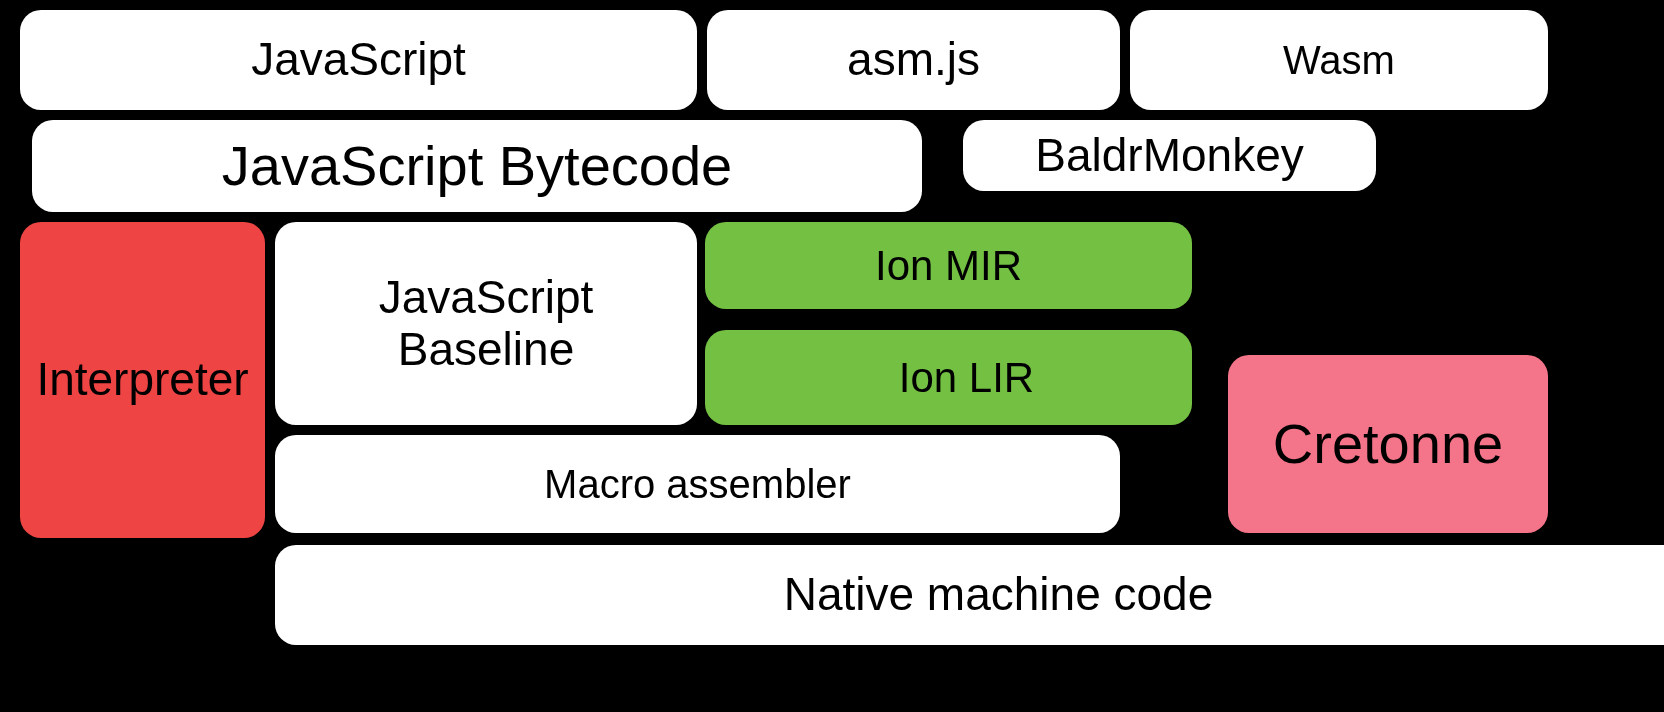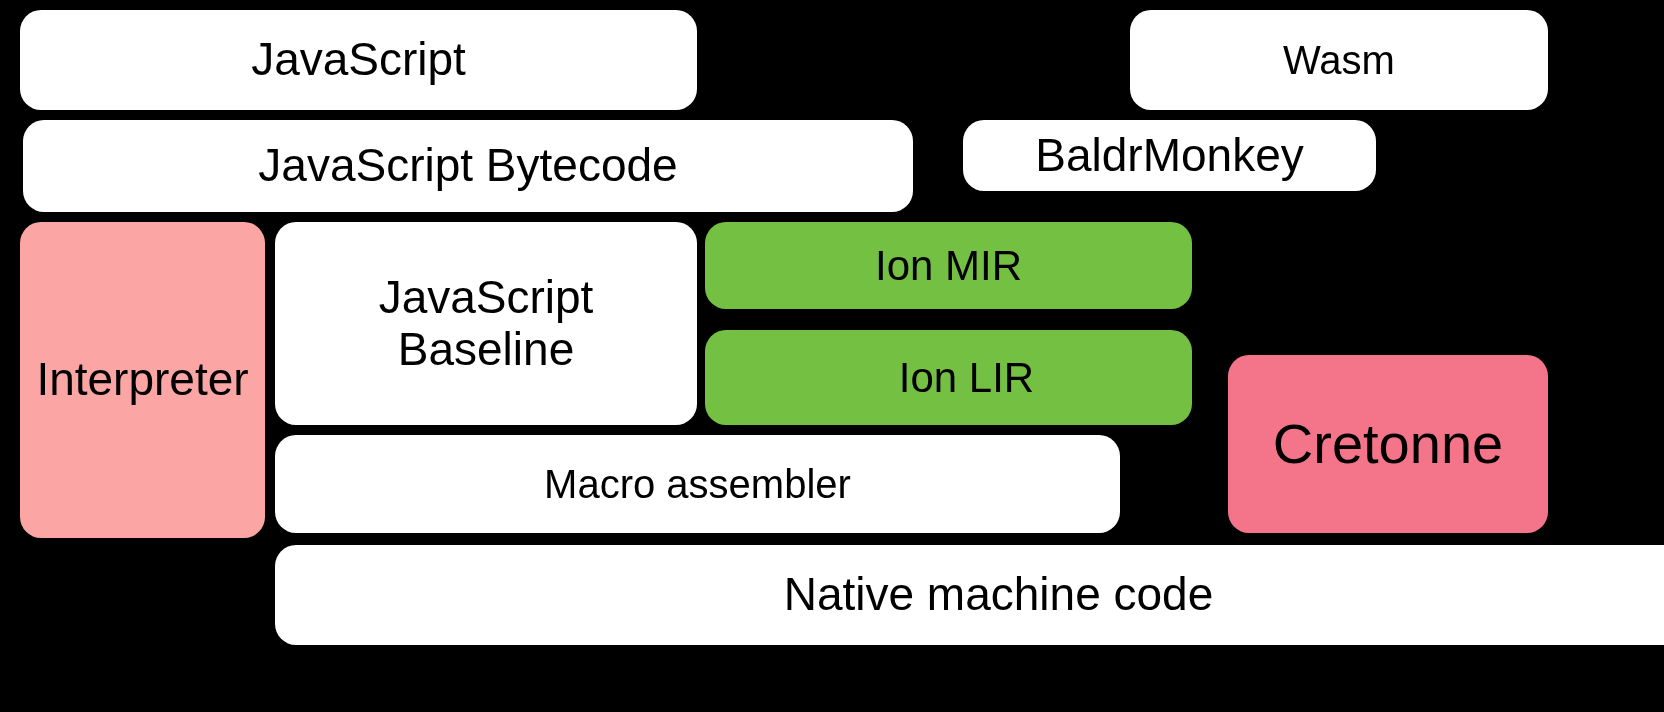--- a/index.html
+++ b/index.html
@@ -24,52 +24,53 @@
     justify-content: center;
     text-align: center;
     color: #000000;
     line-height: 1.12;
     white-space: pre-line;
     font-weight: 400;
     letter-spacing: 0px;
     user-select: none;
   }
   .fill-white { background: #ffffff; }
-  .fill-gray  { background: #fca5a5; }
+  .fill-gray  { background: #ef4444; }
   .fill-green { background: #73c councils; }
   .fill-green { background: #74c043; }
   .fill-pink  { background: #f47589; }
 
   
   #n-javascript      { left: 20px;   top: 10px;  width: 677px; height: 100px; font-size: 46px; }
   #n-asmjs           { left: 707px;  top: 10px;  width: 413px; height: 100px; font-size: 46px; }
   #n-wasm            { left: 1130px; top: 10px;  width: 418px; height: 100px; font-size: 40px; }
 
   
-  #n-js-bytecode     { left: 23px;   top: 120px; width: 890px; height: 92px;  font-size: 46px; }
+  #n-js-bytecode     { left: 32px;   top: 120px; width: 890px; height: 92px;  font-size: 56px; }
   #n-baldrmonkey     { left: 920px;  top: 120px; width: 413px; height: 71px;  font-size: 46px; margin-left: 43px; }
 
   
   #n-interpreter     { left: 20px;   top: 222px; width: 245px; height: 316px; font-size: 46px; }
   #n-js-baseline     { left: 275px;  top: 222px; width: 422px; height: 203px; font-size: 46px; }
   #n-ion-mir         { left: 705px;  top: 222px; width: 487px; height: 87px;  font-size: 42px; }
   #n-ion-lir         { left: 705px;  top: 330px; width: 487px; height: 95px;  font-size: 42px; padding-left: 36px; }
   #n-cretonne        { left: 1228px; top: 355px; width: 320px; height: 178px; font-size: 56px; }
 
   
   #n-macro-assembler { left: 275px;  top: 435px; width: 845px; height: 98px;  font-size: 40px; }
   #n-native-code     { left: 275px;  top: 545px; width: 1447px; height: 100px; font-size: 46px; }
 </style>
 </head>
 <body>
 
 <div id="stage">
 
   <div class="node fill-white" id="n-javascript">JavaScript</div>
 
+  <div class="node fill-white" id="n-asmjs">asm.js</div>
 
   <div class="node fill-white" id="n-wasm">Wasm</div>
 
   <div class="node fill-white" id="n-js-bytecode">JavaScript Bytecode</div>
 
   <div class="node fill-white" id="n-baldrmonkey">BaldrMonkey</div>
 
   <div class="node fill-gray" id="n-interpreter">Interpreter</div>
 
   <div class="node fill-white" id="n-js-baseline">JavaScript

